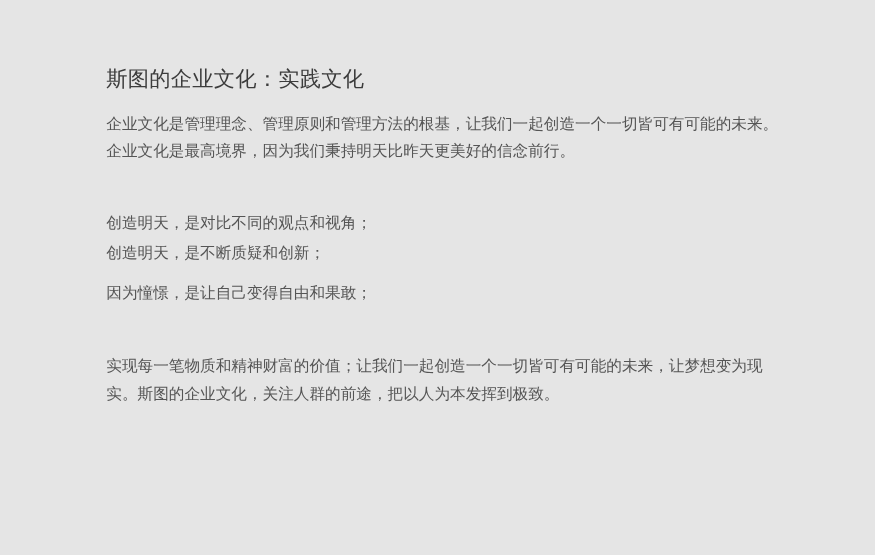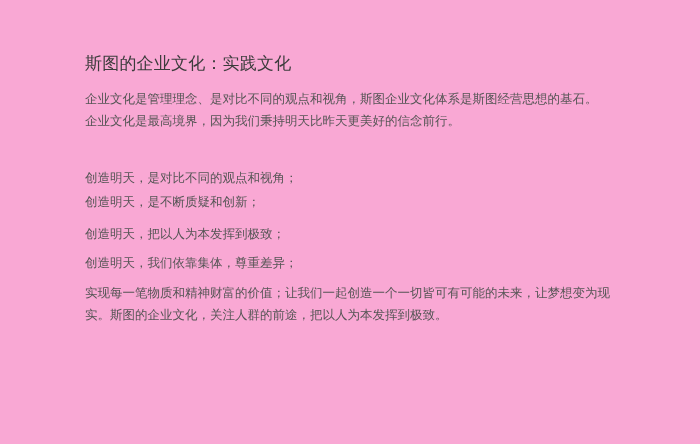--- a/index.html
+++ b/index.html
@@ -12,21 +12,21 @@
     background: #ffffff;
     font-family: "Liberation Sans", sans-serif;
     overflow: hidden;
     position: relative;
   }
   .page {
     position: absolute;
     left: 0; top: 0;
     width: 700px;
     height: 444px;
-    background: #f9a8d4;
+    background: #e5e5e5;
   }
   .doc-title {
     position: absolute;
     left: 85px;
     top: 53px;
     margin: 0;
     font-size: 17px;
     font-weight: 400;
     color: #3c3c3c;
     line-height: 22px;
@@ -49,40 +49,37 @@
   }
 </style>
 </head>
 <body>
 
 <div class="page">
 
   <h1 class="doc-title">斯图的企业文化：实践文化</h1>
 
   <div class="para" style="top:88px">
-    <div class="line">企业文化是管理理念、是对比不同的观点和视角，斯图企业文化体系是斯图经营思想的基石。</div>
+    <div class="line">企业文化是管理理念、管理原则和管理方法的根基，让我们一起创造一个一切皆可有可能的未来。</div>
     <div class="line">企业文化是最高境界，因为我们秉持明天比昨天更美好的信念前行。</div>
   </div>
 
 
   <div class="para" style="top:167px">
     <div class="line">创造明天，是对比不同的观点和视角；</div>
   </div>
 
   <div class="para" style="top:191px">
     <div class="line">创造明天，是不断质疑和创新；</div>
   </div>
 
   <div class="para" style="top:223px">
-    <div class="line">创造明天，把以人为本发挥到极致；</div>
+    <div class="line">因为憧憬，是让自己变得自由和果敢；</div>
   </div>
 
-  <div class="para" style="top:252px">
-    <div class="line">创造明天，我们依靠集体，尊重差异；</div>
-  </div>
 
   <div class="para" style="top:282px">
     <div class="line">实现每一笔物质和精神财富的价值；让我们一起创造一个一切皆可有可能的未来，让梦想变为现</div>
     <div class="line">实。斯图的企业文化，关注人群的前途，把以人为本发挥到极致。</div>
   </div>
 
 
 </div>
 
 </body></html>

